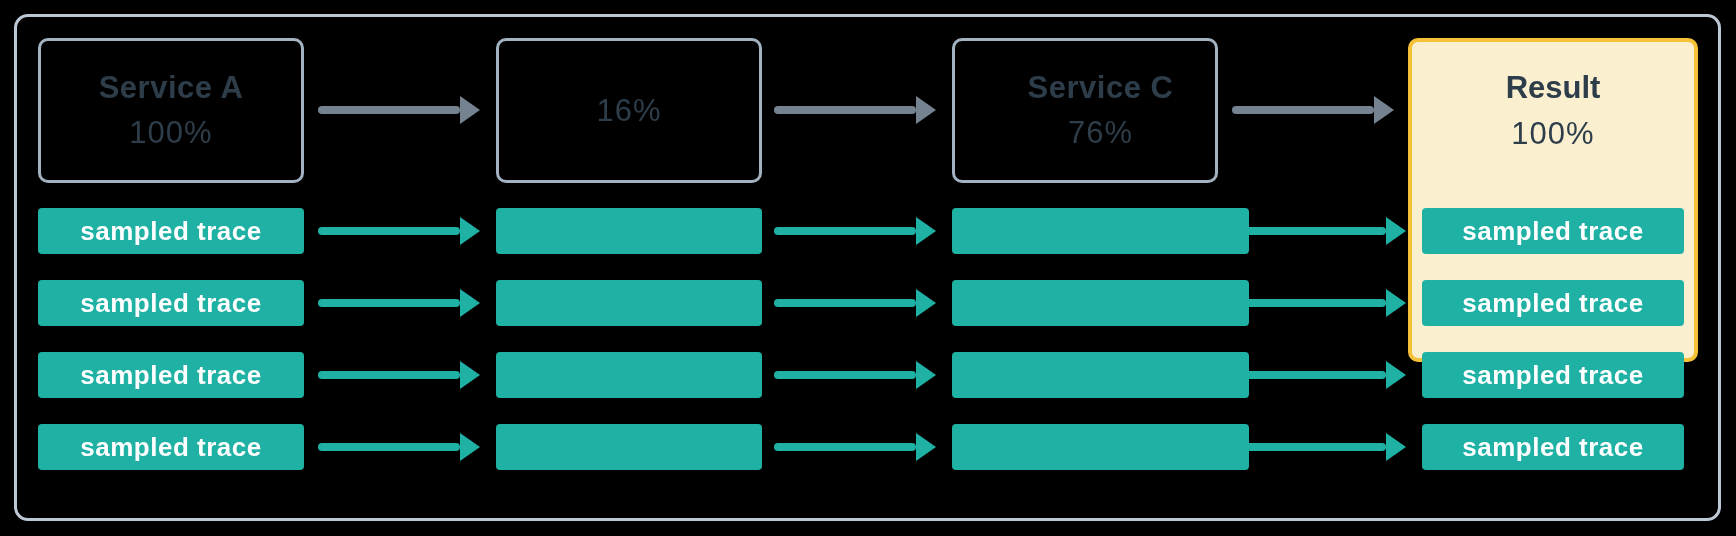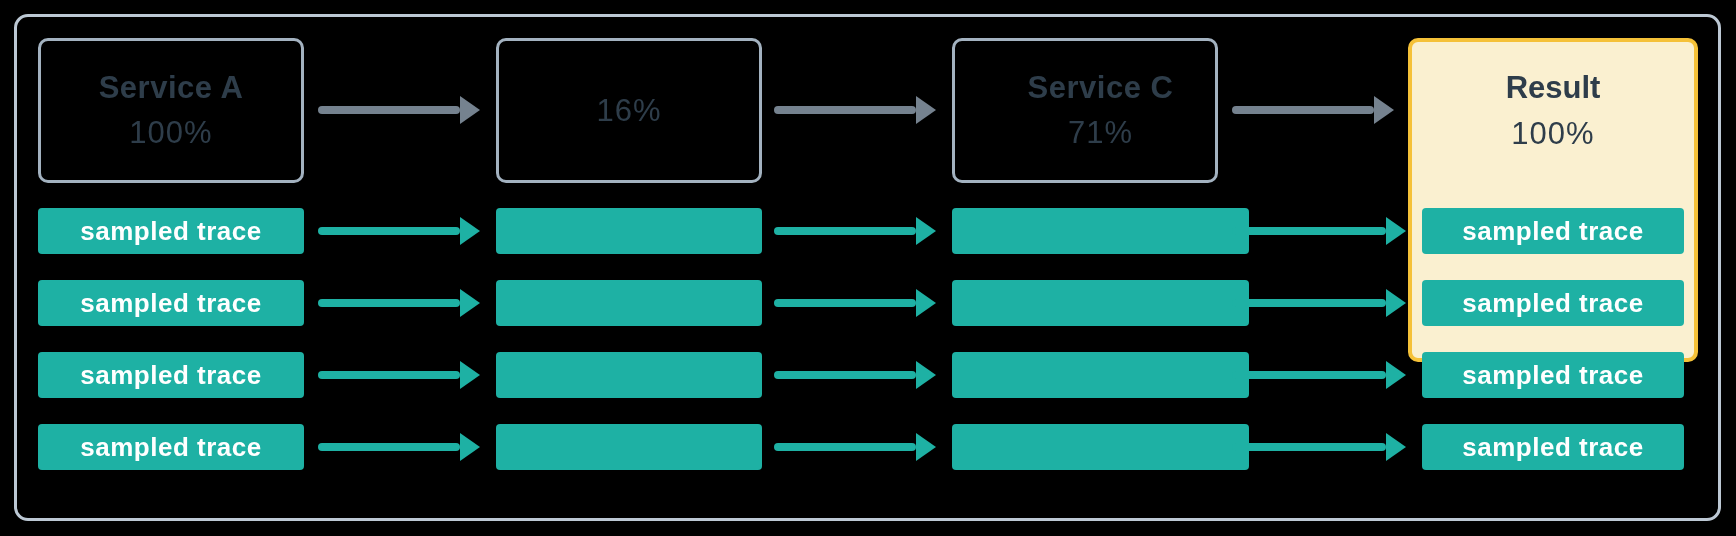--- a/index.html
+++ b/index.html
@@ -110,21 +110,21 @@
 
   <div class="svc col-a">
     <div class="svc-label">Service A</div>
     <div class="svc-rate">100%</div>
   </div>
   <div class="svc col-b">
     <div class="svc-rate">16%</div>
   </div>
   <div class="svc col-c">
     <div class="svc-label">Service C</div>
-    <div class="svc-rate">71%</div>
+    <div class="svc-rate">76%</div>
   </div>
 
   <div class="result-box">
     <div class="result-title">
       <div class="result-label">Result</div>
       <div class="result-rate">100%</div>
     </div>
   </div>
 
   <div class="arrow gray gap-ab svc-row-arrow"></div>

